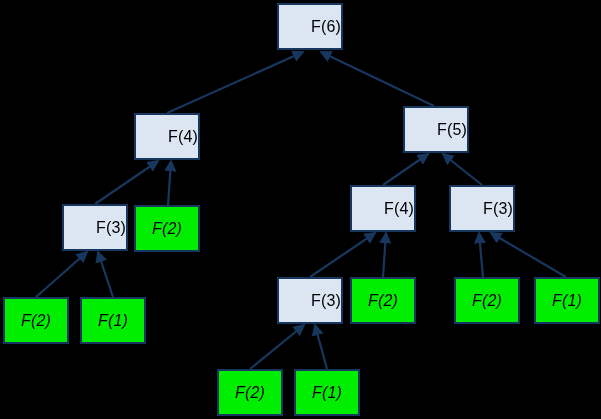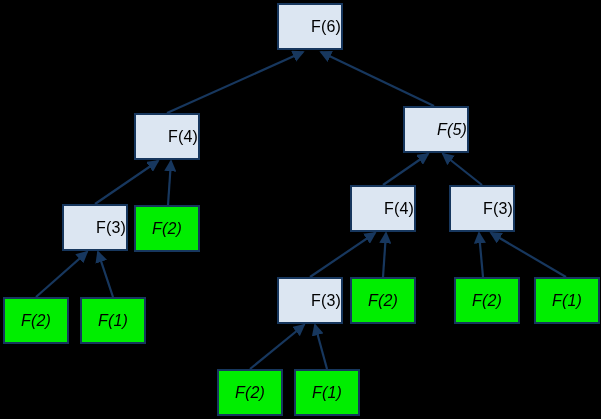--- a/index.html
+++ b/index.html
@@ -66,21 +66,21 @@
     <line class="edge" x1="310" y1="277" x2="375" y2="233" marker-end="url(#arrow)"></line>
     <line class="edge" x1="383" y1="277" x2="386" y2="233" marker-end="url(#arrow)"></line>
     <line class="edge" x1="483" y1="277" x2="479" y2="233" marker-end="url(#arrow)"></line>
     <line class="edge" x1="566" y1="277" x2="491" y2="233" marker-end="url(#arrow)"></line>
     <line class="edge" x1="250" y1="369" x2="304" y2="325" marker-end="url(#arrow)"></line>
     <line class="edge" x1="327" y1="369" x2="315" y2="325" marker-end="url(#arrow)"></line>
   </svg>
 
   <div class="node call" style="left:277px; top:3px;">F(6)</div>
   <div class="node call" style="left:134px; top:113px;">F(4)</div>
-  <div class="node call" style="left:403px; top:106px;font-style:italic;">F(5)</div>
+  <div class="node call" style="left:403px; top:106px;">F(5)</div>
   <div class="node call" style="left:62px;  top:204px;">F(3)</div>
   <div class="node base" style="left:134px; top:205px;">F(2)</div>
   <div class="node base" style="left:3px;   top:297px;">F(2)</div>
   <div class="node base" style="left:80px;  top:297px;">F(1)</div>
   <div class="node call" style="left:350px; top:185px;">F(4)</div>
   <div class="node call" style="left:449px; top:185px;">F(3)</div>
   <div class="node call" style="left:277px; top:277px;">F(3)</div>
   <div class="node base" style="left:350px; top:277px;">F(2)</div>
   <div class="node base" style="left:454px; top:277px;">F(2)</div>
   <div class="node base" style="left:534px; top:277px;">F(1)</div>

